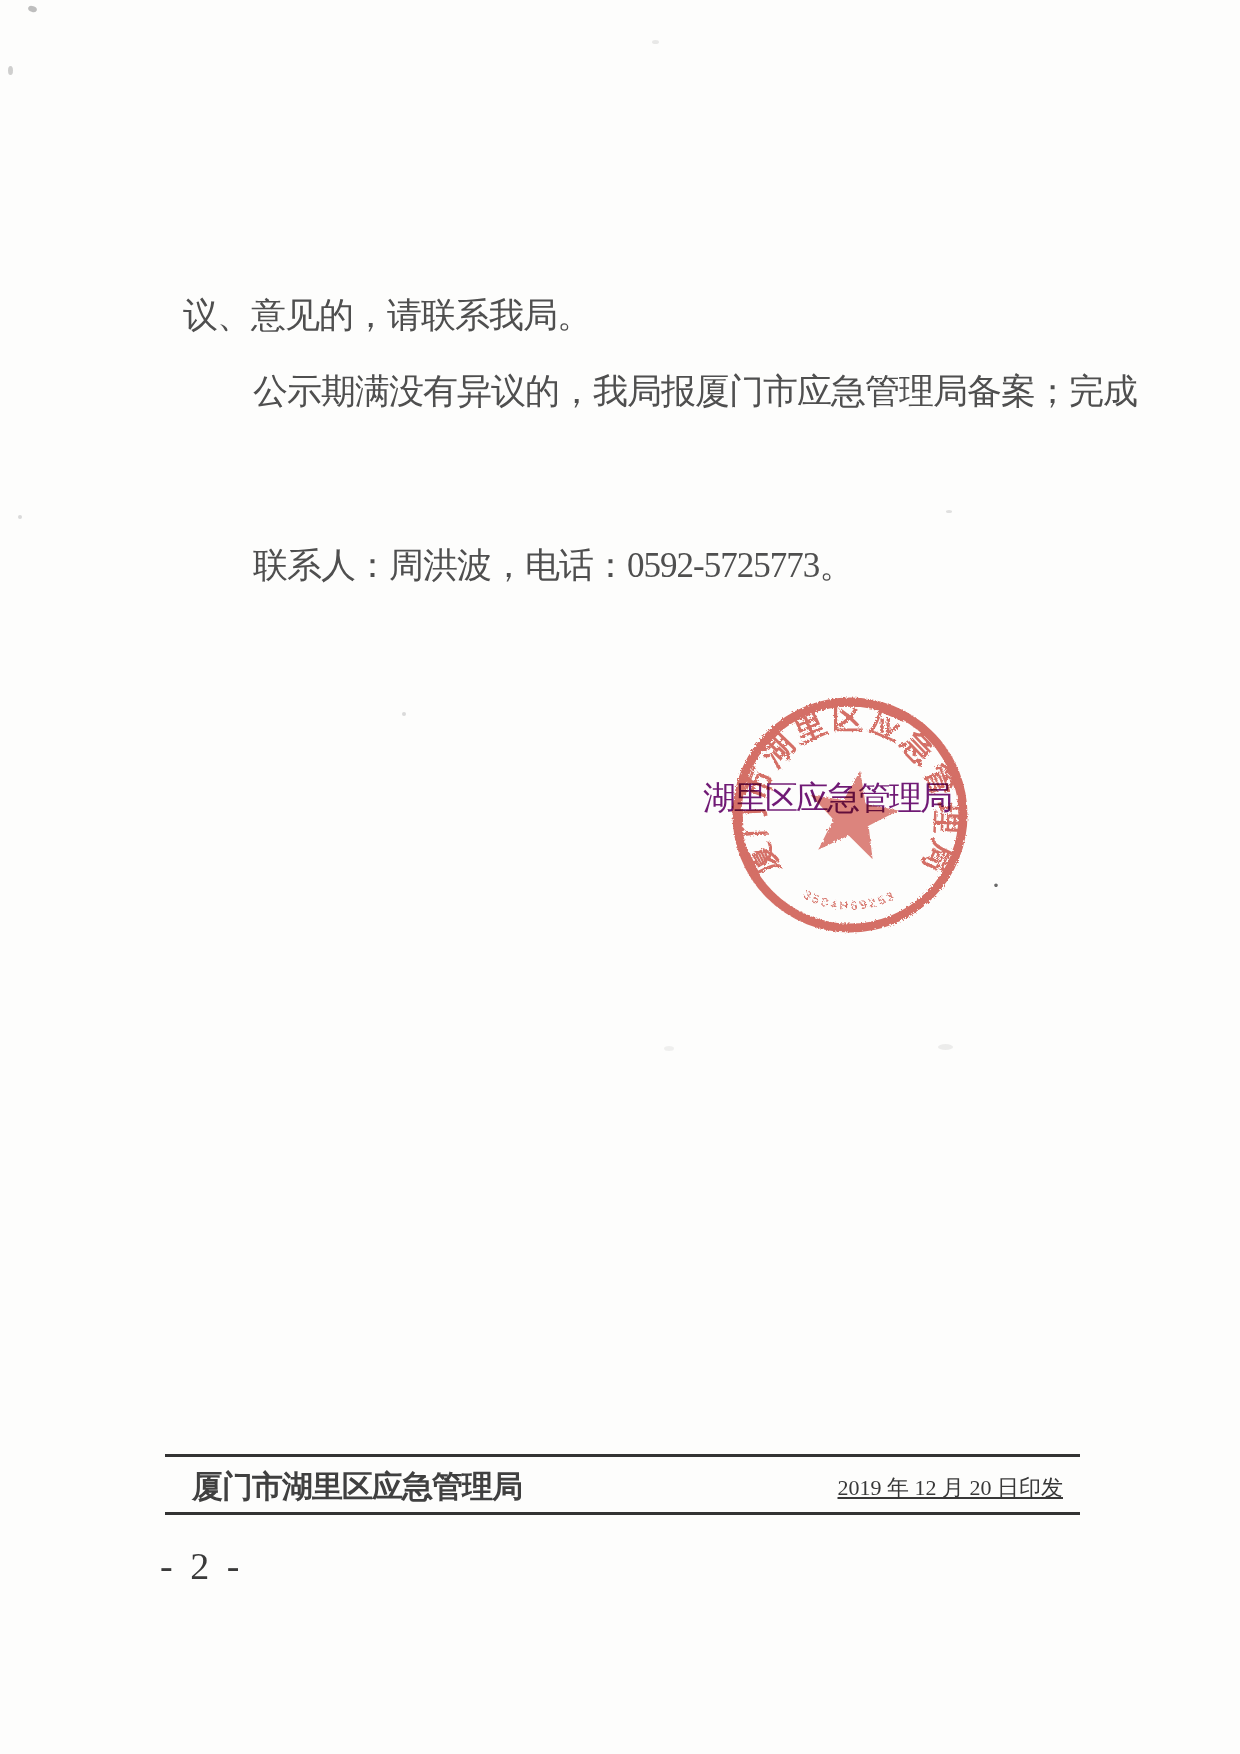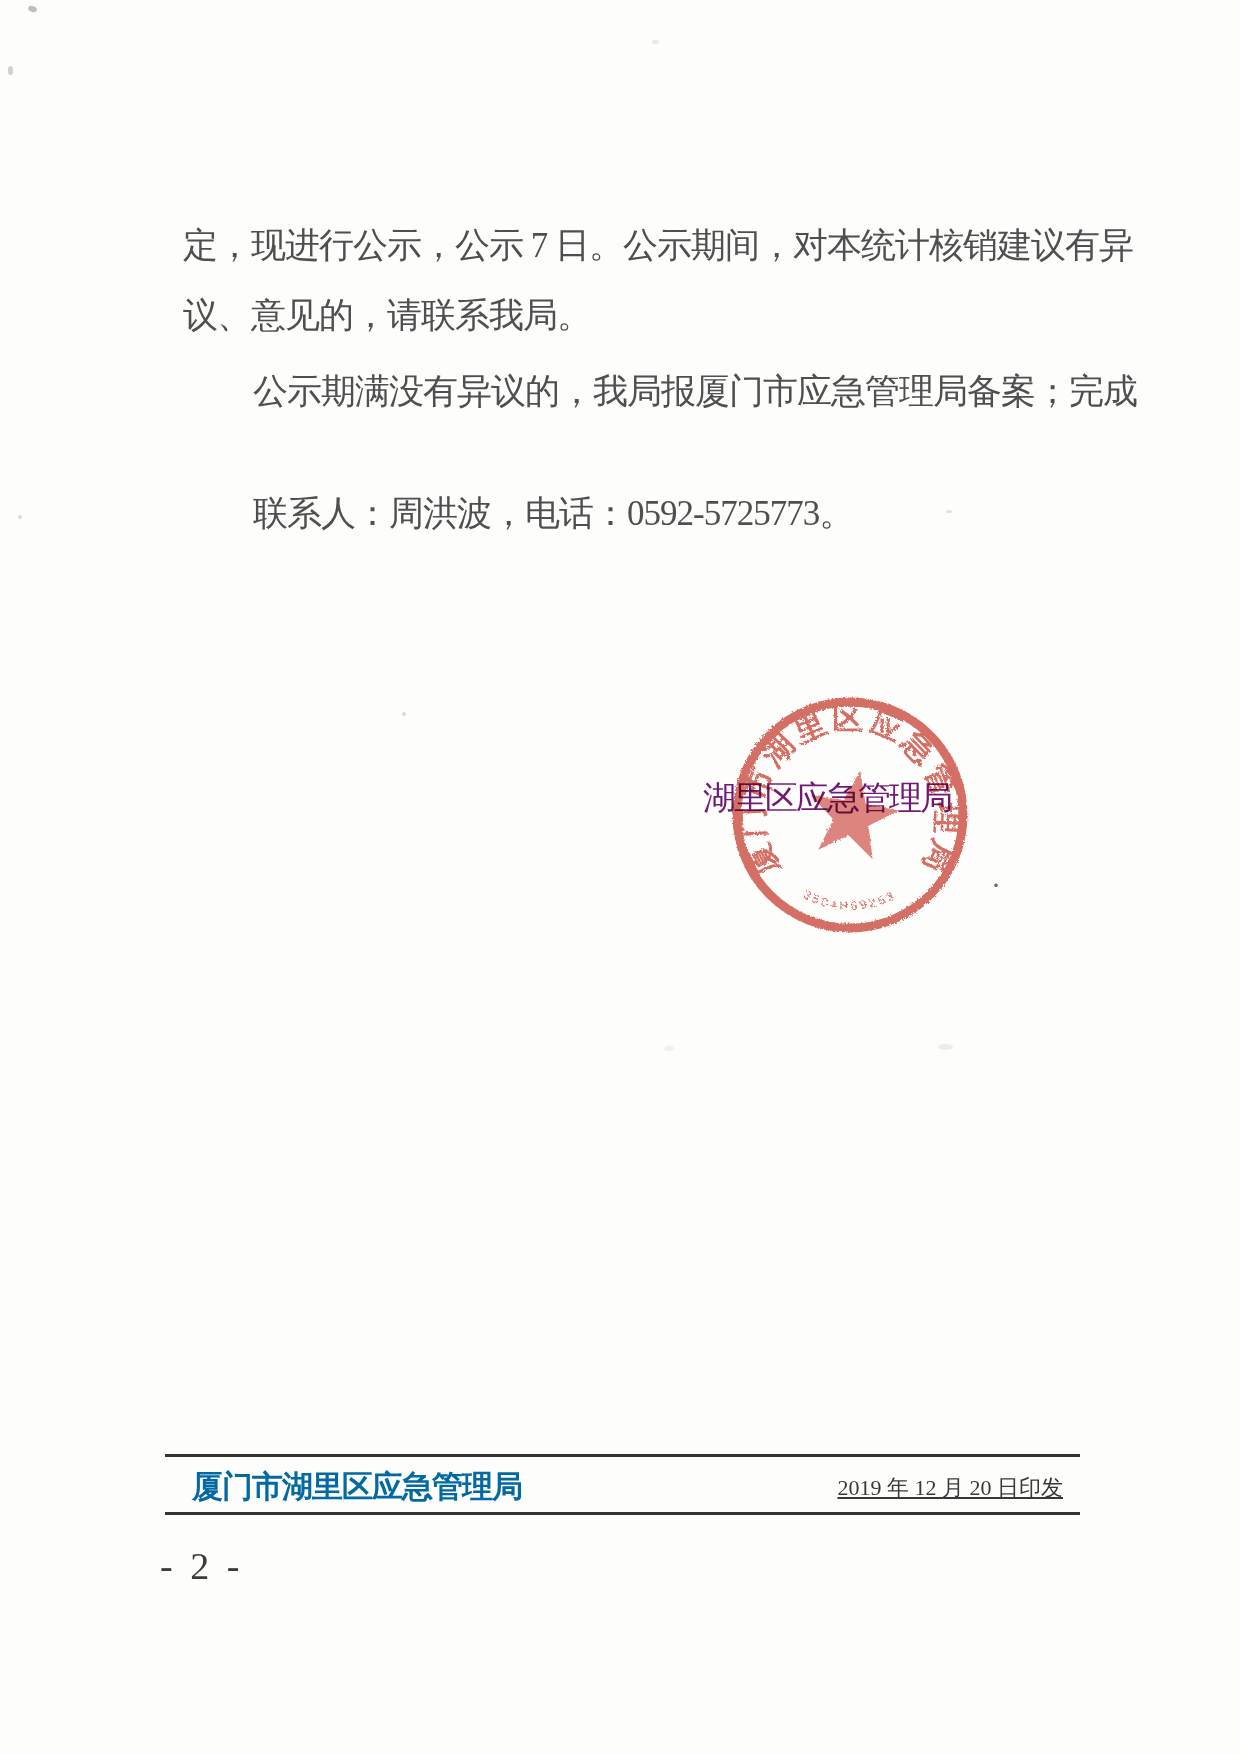--- a/index.html
+++ b/index.html
@@ -49,21 +49,21 @@
   
   .rule{
     position:absolute;left:165px;width:915px;height:3px;
     background:#333;
   }
   .rule.r1{top:1454px;}
   .rule.r2{top:1512px;}
   .footer-issuer{
     position:absolute;left:192px;top:1468px;
     font-size:31px;line-height:38px;font-weight:600;
-    letter-spacing:-1px;color:#0369a1;white-space:nowrap;
+    letter-spacing:-1px;color:#404040;white-space:nowrap;
   }
   .footer-date{
     position:absolute;right:177px;top:1470px;
     font-size:22px;line-height:36px;
     color:#383838;white-space:nowrap;text-decoration:underline;
   }
   .page-number{
     position:absolute;left:160px;top:1545px;
     font-size:38px;line-height:42px;letter-spacing:4px;
     color:#3a3a3a;white-space:nowrap;
@@ -77,24 +77,23 @@
   .sp5{left:946px;top:510px;width:6px;height:3px;opacity:.25;}
   .sp6{left:18px;top:515px;width:4px;height:4px;opacity:.3;}
   .sp7{left:938px;top:1044px;width:15px;height:6px;opacity:.14;}
   .sp8{left:664px;top:1046px;width:10px;height:5px;opacity:.12;}
 </style>
 </head>
 <body>
 
 <div class="page">
 
-  <div class="body-line" style="top:224px">定，现进行公示，公示 7 日。公示期间，对本统计核销建议有异</div>
   <div class="body-line" style="top:294px">议、意见的，请联系我局。</div>
   <div class="body-line indent" style="top:370px">公示期满没有异议的，我局报厦门市应急管理局备案；完成</div>
-  <div class="body-line indent" style="top:492px">联系人：周洪波，电话：0592-5725773。</div>
+  <div class="body-line indent" style="top:544px">联系人：周洪波，电话：0592-5725773。</div>
 
   <div class="sig-org">湖里区应急管理局</div>
   <div class="sig-mark">·</div>
 
   <svg class="stamp" viewBox="-125 -125 250 250" aria-hidden="true">
     <defs>
       <filter id="rough" x="-20%" y="-20%" width="140%" height="140%">
         <feTurbulence type="fractalNoise" baseFrequency="0.55" numOctaves="2" result="n"></feTurbulence>
         <feDisplacementMap in="SourceGraphic" in2="n" scale="4"></feDisplacementMap>
       </filter>

